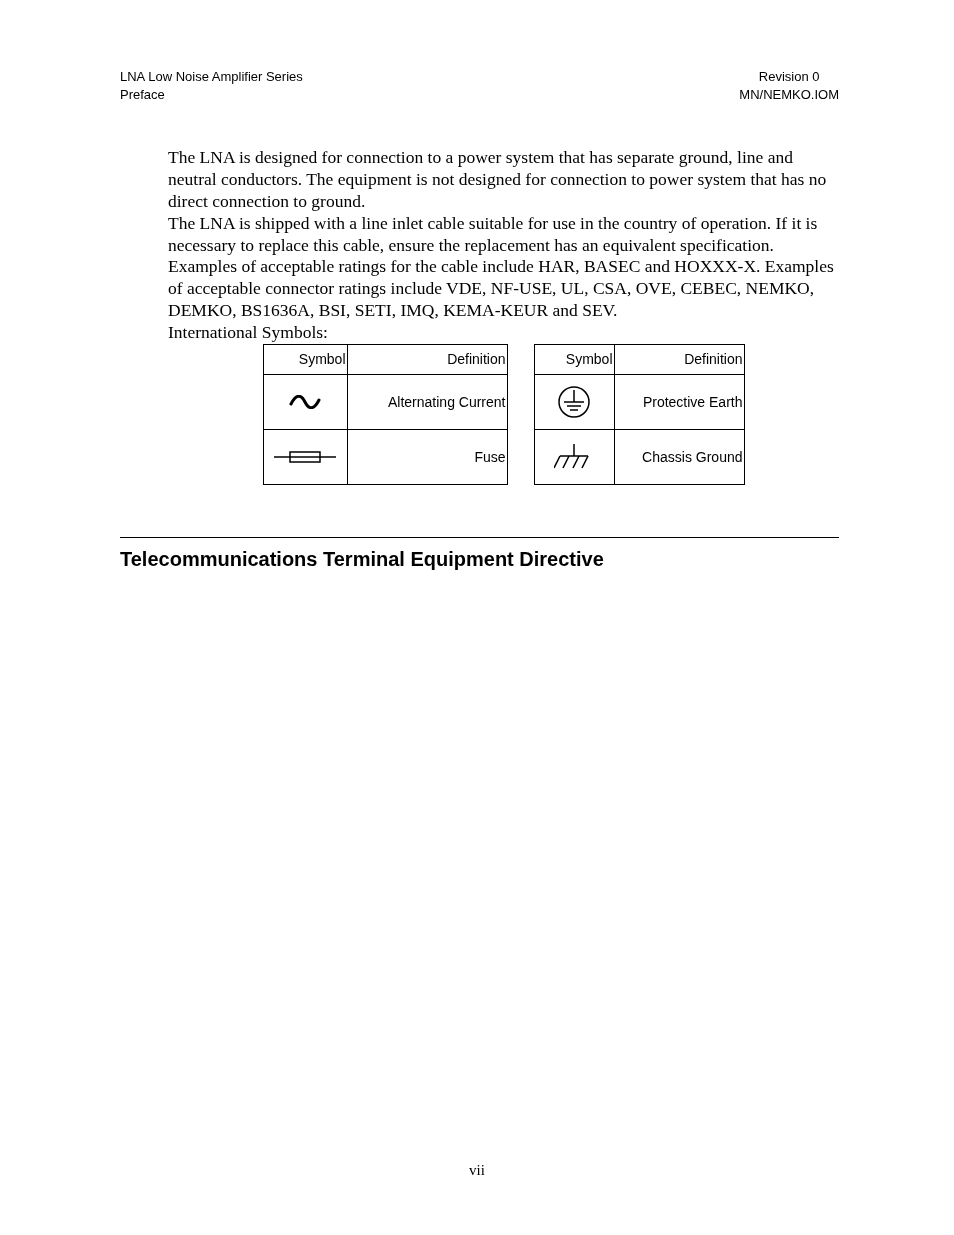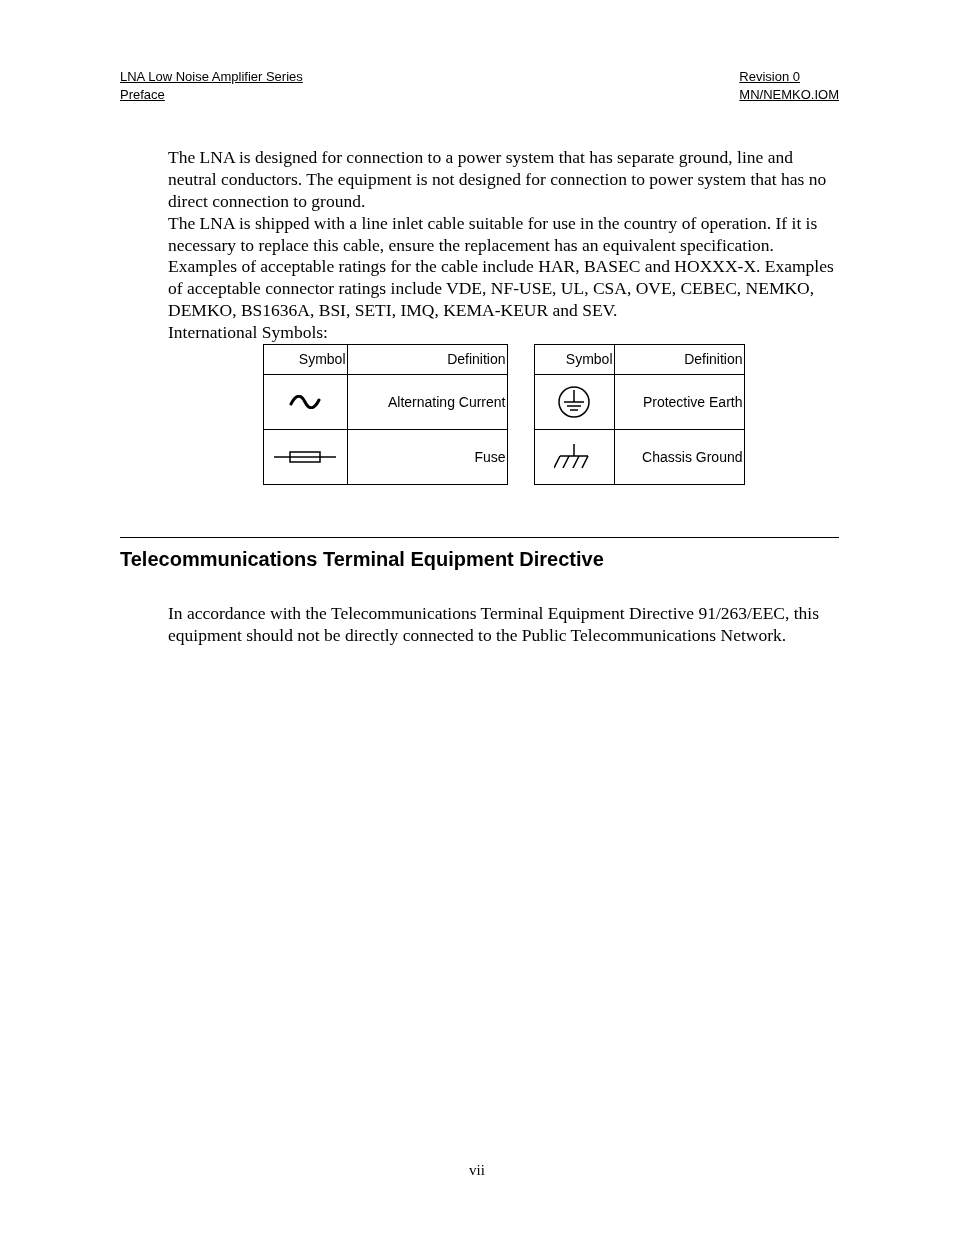--- a/index.html
+++ b/index.html
@@ -15,23 +15,22 @@
   .page {
     padding: 68px 115px 0 120px;
   }
   .running-header {
     display: flex;
     justify-content: space-between;
     font-family: Arial, Helvetica, sans-serif;
     font-size: 13px;
     line-height: 1.35;
     margin-bottom: 44px;
-    text-decoration: underline;
   }
-  .running-header .right { text-align: left; }
+  .running-header .right { text-align: center; }
   .body-text {
     margin-left: 48px;
     font-size: 17.5px;
     line-height: 1.25;
     margin-top: 12px;
   }
   .body-text p { margin: 0 0  0; }
   .para1 { margin-bottom: 22px; }
   .para2 { margin-bottom: 44px; }
   .intl-label { margin-bottom: 24px; }
@@ -176,19 +175,16 @@
           </span>
         </td>
         <td>Chassis Ground</td>
       </tr>
     </tbody>
       </table>
   </div>
 
   <hr class="section-rule">
   <h2 class="section-heading">Telecommunications Terminal Equipment Directive</h2>
-  <div class="body-text">
-    <p>In accordance with the Telecommunications Terminal Equipment Directive 91/263/EEC, this equipment should not be directly connected to the Public Telecommunications Network.</p>
-  </div>
 
 </div>
 
 <div class="page-number">vii</div>
 
 </body></html>

